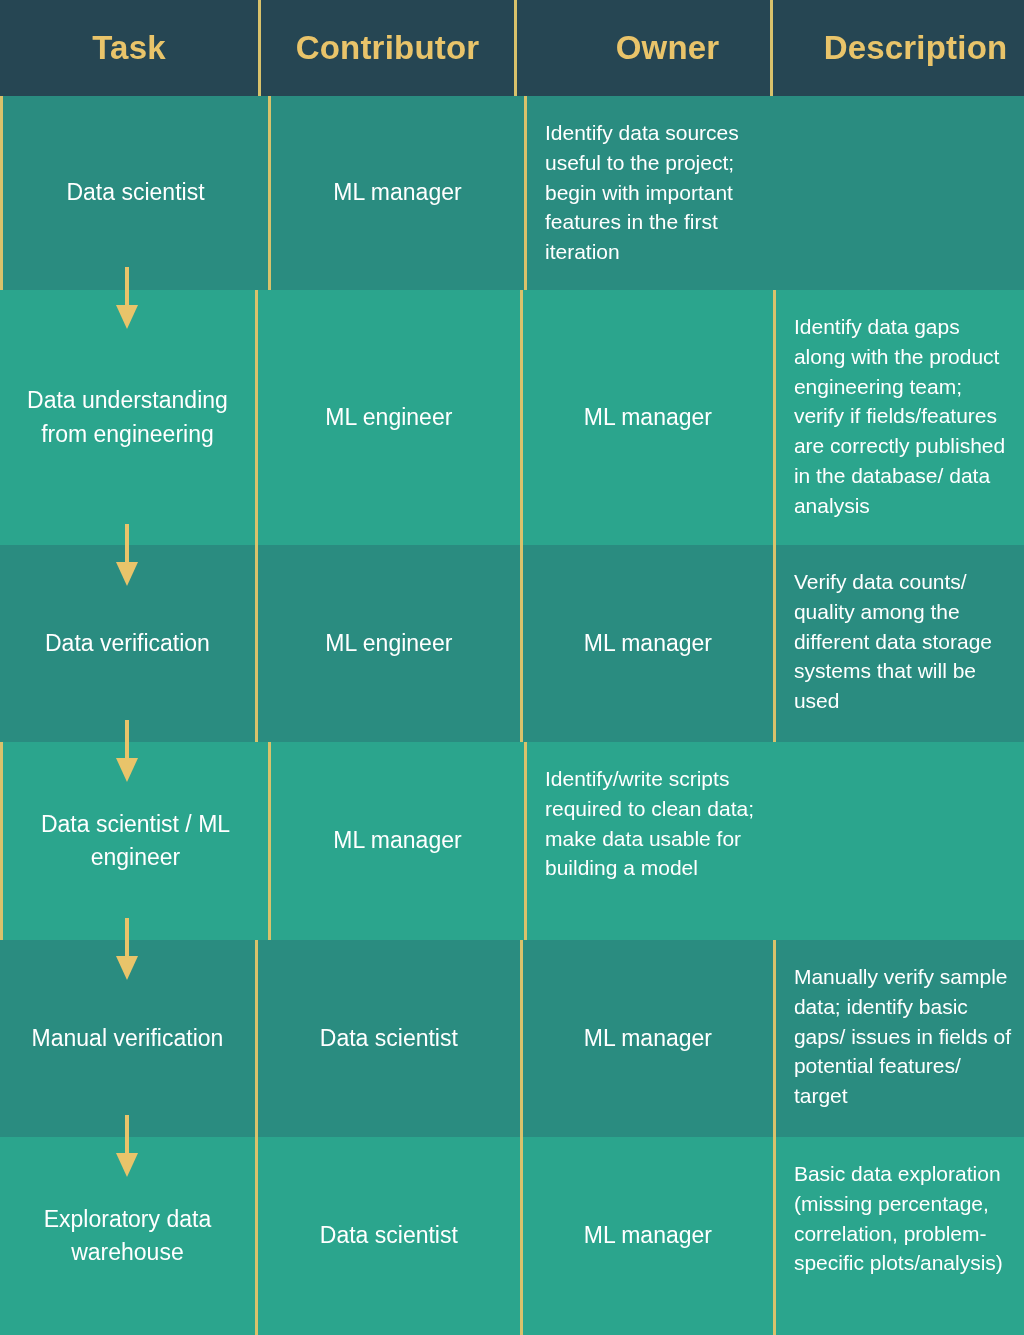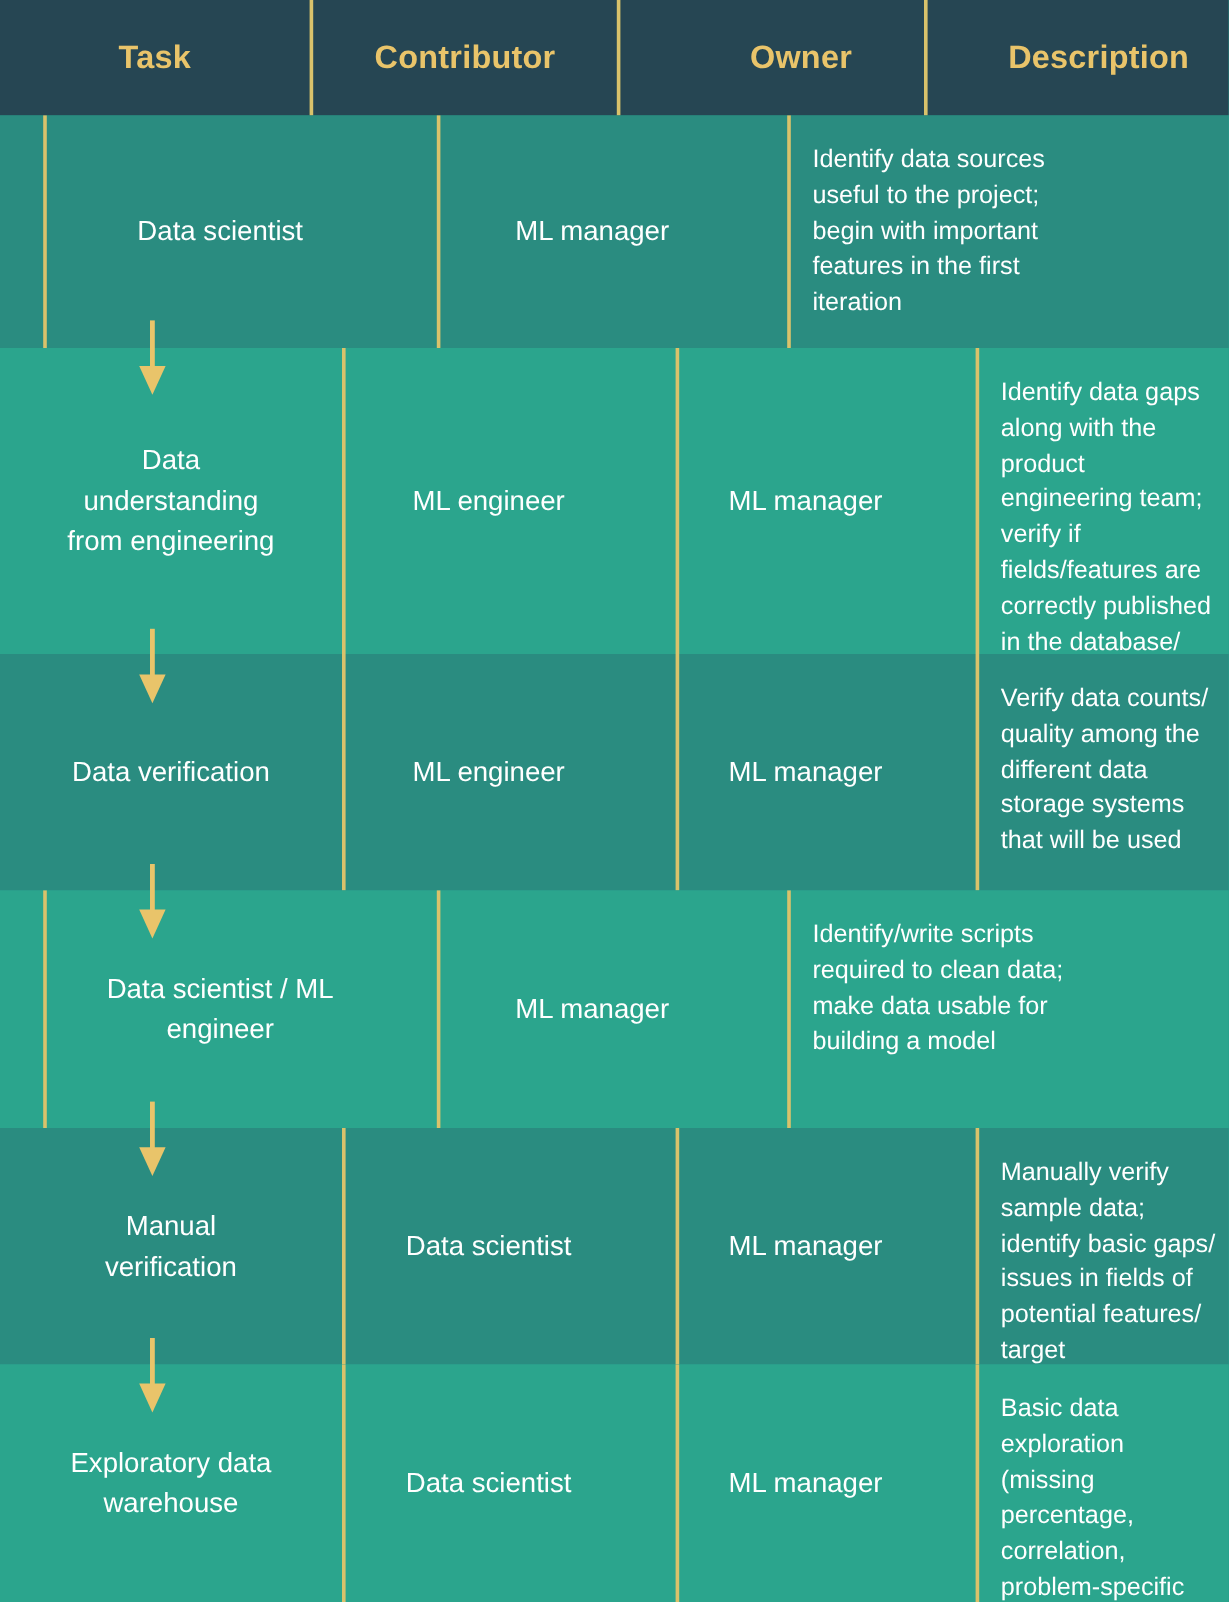--- a/index.html
+++ b/index.html
@@ -20,21 +20,21 @@
     position:absolute;left:0;top:0;
     width:1024px;height:96px;
     background:#264653;
     display:flex;
     z-index:3;
   }
   .header-cell{
     display:flex;align-items:center;justify-content:center;
     box-sizing:border-box;
     color:#e9c46a;
-    font-size:27px;
+    font-size:33px;
     font-weight:bold;
     letter-spacing:.2px;
   }
   .header-cell.c0{width:258px;}
   .header-cell.c1{width:256px;border-left:3px solid #d9c26b;text-align:right;}
   .header-cell.c2{width:256px;border-left:3px solid #d9c26b;padding-left:48px;}
   .header-cell.c3{width:254px;border-left:3px solid #d9c26b;padding-left:34px;}
 
   
   .body-area{
@@ -47,32 +47,31 @@
   }
   .row.dark{background:#2a8c80;}
   .row.light{background:#2ba58d;}
 
   .cell{
     box-sizing:border-box;
     display:flex;
     align-items:center;
     color:#ffffff;
     position:relative;
-    margin-left:36px;
   }
   .cell.task{
     width:258px;
     justify-content:center;
     text-align:center;
     font-size:23px;
     line-height:1.45;
     padding:0 12px;
   }
   .cell.contributor{
-    width:292px;
+    width:268px;
     justify-content:center;
     text-align:center;
     font-size:23px;
     line-height:1.45;
     padding:0 14px;
     border-left:3px solid #d9c26b;
   }
   .cell.owner{
     width:256px;
     justify-content:center;
@@ -133,21 +132,21 @@
     <div class="row dark" style="top:0px;height:194px;">
       <div class="cell contributor">Data scientist</div>
       <div class="cell owner">ML manager</div>
       <div class="cell description">Identify data sources useful to the project; begin with important features in the first iteration</div>
     </div>
 
     <div class="row light" style="top:194px;height:255px;">
       <div class="cell task">Data understanding from engineering</div>
       <div class="cell contributor">ML engineer</div>
       <div class="cell owner">ML manager</div>
-      <div class="cell description">Identify data gaps along with the product engineering team; verify if fields/features are correctly published in the database/ data identify</div>
+      <div class="cell description">Identify data gaps along with the product engineering team; verify if fields/features are correctly published in the database/ data analysis</div>
     </div>
 
     <div class="row dark" style="top:449px;height:197px;">
       <div class="cell task">Data verification</div>
       <div class="cell contributor">ML engineer</div>
       <div class="cell owner">ML manager</div>
       <div class="cell description">Verify data counts/ quality among the different data storage systems that will be used</div>
     </div>
 
     <div class="row light" style="top:646px;height:198px;">

